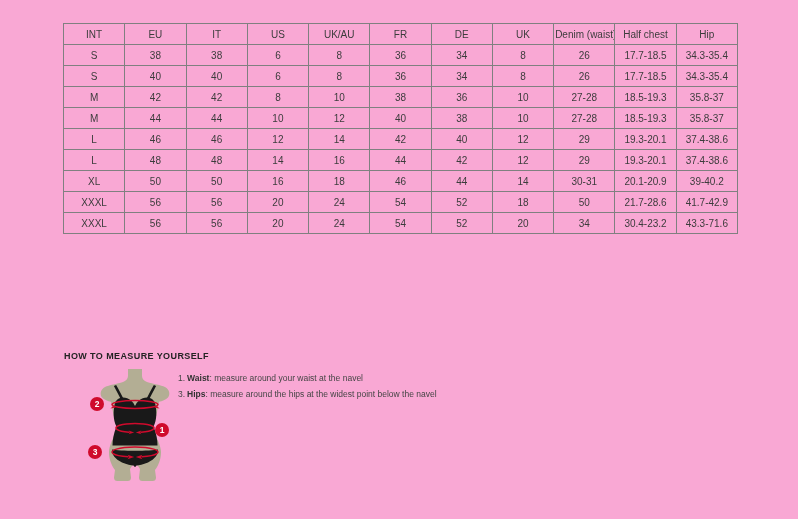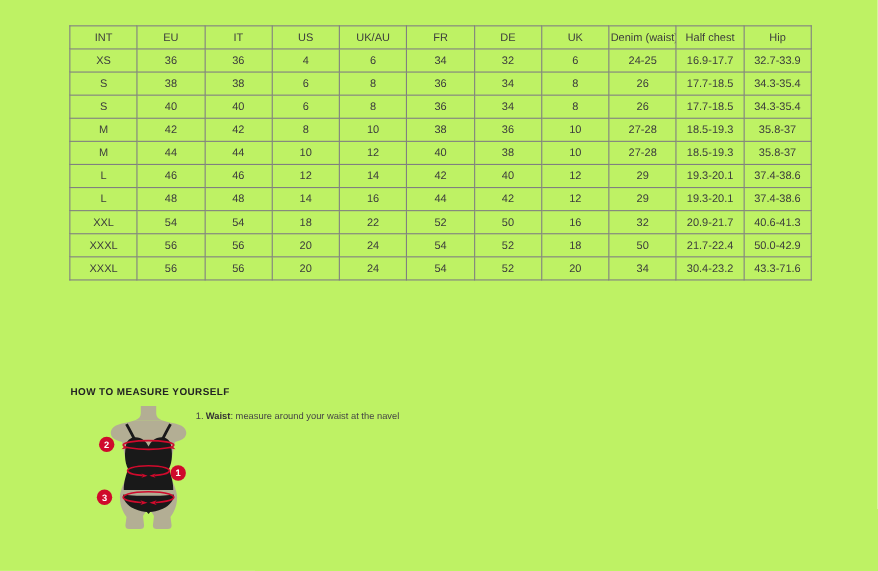--- a/index.html
+++ b/index.html
@@ -1,18 +1,18 @@
 <!DOCTYPE html>
 <html style="--accent-red: #cf0a2c; --mannequin-body: #b3ae94; --garment-black: #191919; --table-border: #808080; --text-dark: #3c3c3c;"><head>
 <meta charset="utf-8">
 <style>
   * { margin:0; padding:0; box-sizing:border-box; }
   html,body { background:#fff; }
   .page {
-    position:relative; width:798px; height:519px; background:#bef264;
+    position:relative; width:798px; height:519px; background:#f9a8d4;
     font-family:"Liberation Sans", sans-serif; overflow:hidden;
   }
   
   table.size-table {
     position:absolute; left:63px; top:23px; width:675px;
     border-collapse:collapse; table-layout:fixed;
   }
   table.size-table th, table.size-table td {
     border:1px solid var(--table-border, #808080);
     height:21px; text-align:center; vertical-align:middle;
@@ -54,33 +54,20 @@
           <th>FR</th>
           <th>DE</th>
           <th>UK</th>
           <th>Denim (waist)</th>
           <th>Half chest</th>
           <th>Hip</th>
         </tr>
     </thead>
     <tbody>
         <tr>
-          <td>XS</td>
-          <td>36</td>
-          <td>36</td>
-          <td>4</td>
-          <td>6</td>
-          <td>34</td>
-          <td>32</td>
-          <td>6</td>
-          <td>24-25</td>
-          <td>16.9-17.7</td>
-          <td>32.7-33.9</td>
-        </tr>
-        <tr>
           <td>S</td>
           <td>38</td>
           <td>38</td>
           <td>6</td>
           <td>8</td>
           <td>36</td>
           <td>34</td>
           <td>8</td>
           <td>26</td>
           <td>17.7-18.5</td>
@@ -145,44 +132,44 @@
           <td>14</td>
           <td>16</td>
           <td>44</td>
           <td>42</td>
           <td>12</td>
           <td>29</td>
           <td>19.3-20.1</td>
           <td>37.4-38.6</td>
         </tr>
         <tr>
-          <td>XXL</td>
-          <td>54</td>
-          <td>54</td>
-          <td>18</td>
-          <td>22</td>
-          <td>52</td>
+          <td>XL</td>
+          <td>50</td>
           <td>50</td>
           <td>16</td>
-          <td>32</td>
-          <td>20.9-21.7</td>
-          <td>40.6-41.3</td>
+          <td>18</td>
+          <td>46</td>
+          <td>44</td>
+          <td>14</td>
+          <td>30-31</td>
+          <td>20.1-20.9</td>
+          <td>39-40.2</td>
         </tr>
         <tr>
           <td>XXXL</td>
           <td>56</td>
           <td>56</td>
           <td>20</td>
           <td>24</td>
           <td>54</td>
           <td>52</td>
           <td>18</td>
           <td>50</td>
-          <td>21.7-22.4</td>
-          <td>50.0-42.9</td>
+          <td>21.7-28.6</td>
+          <td>41.7-42.9</td>
         </tr>
         <tr>
           <td>XXXL</td>
           <td>56</td>
           <td>56</td>
           <td>20</td>
           <td>24</td>
           <td>54</td>
           <td>52</td>
           <td>20</td>
@@ -262,15 +249,16 @@
         <circle cx="77" cy="62" r="7" fill="var(--accent-red, #cf0a2c)"></circle>
         <text class="badge-num" x="77" y="65" text-anchor="middle">1</text>
         <circle cx="10" cy="84" r="7" fill="var(--accent-red, #cf0a2c)"></circle>
         <text class="badge-num" x="10" y="87" text-anchor="middle">3</text>
       </g>
     </svg>
   </div>
 
   <div class="steps">
       <div class="step"><span class="num">1.</span><span class="lbl">Waist</span><span>: measure around your waist at the navel</span></div>
+      <div class="step"><span class="num">3.</span><span class="lbl">Hips</span><span>: measure around the hips at the widest point below the navel</span></div>
     </div>
 
 </div>
 
 </body></html>

